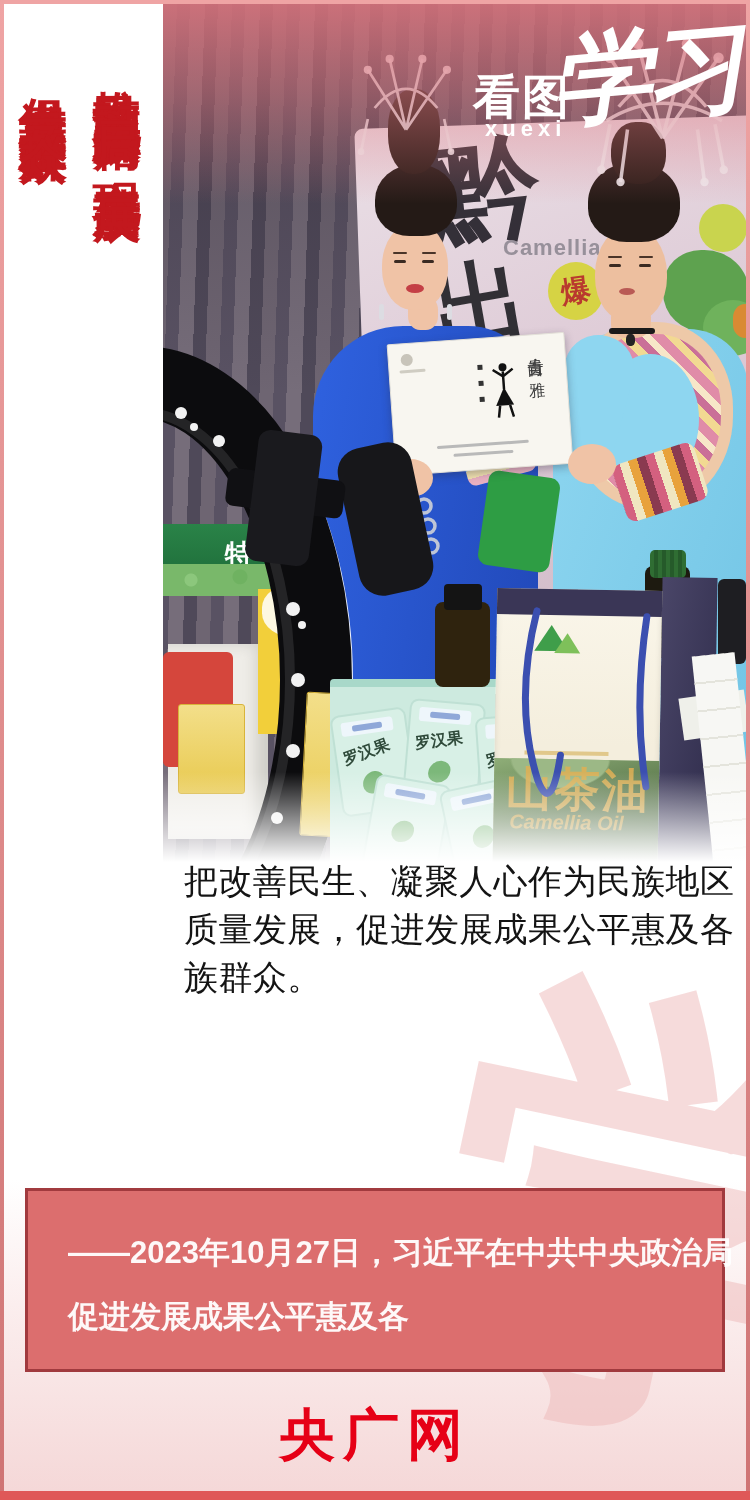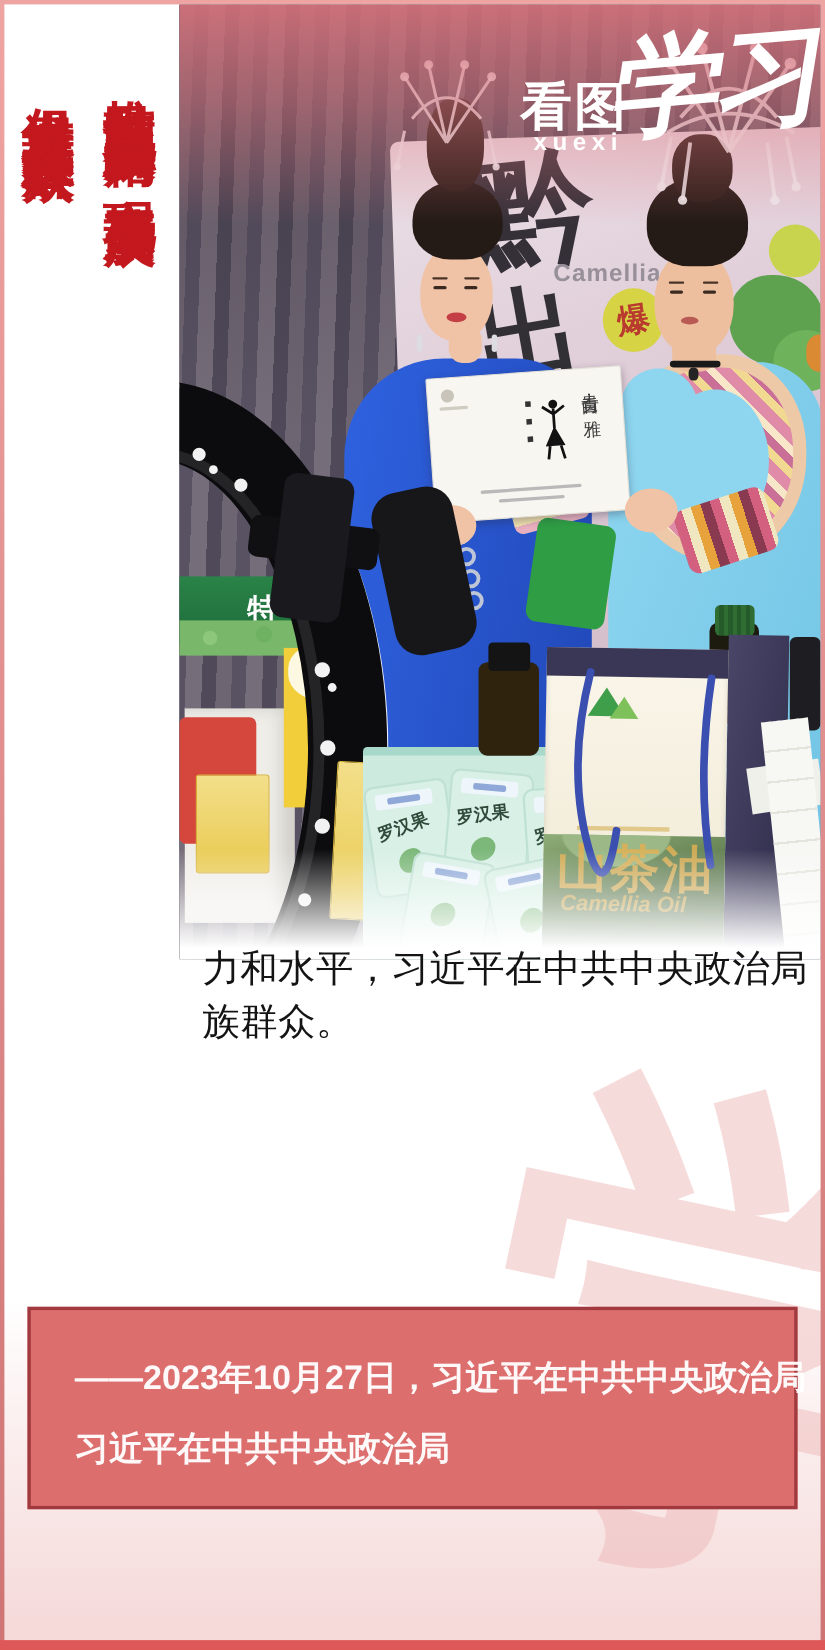--- a/index.html
+++ b/index.html
@@ -372,27 +372,31 @@
 
     <div class="abs photo-fade"></div>
     <div class="abs photo-pink"></div>
 
     <div class="abs logo-prefix">看图</div>
     <div class="abs logo-latin">xuexi</div>
     <div class="abs logo-script">学习</div>
   </div>
 
   <div class="abs quote">
-    <div>力和水平，习近平在中共中央政治局</div>
+    <div>把改善民生、凝聚人心作为民族地区</div>
+    <div>质量发展，促进发展成果公平惠及各</div>
     <div>族群众。</div>
   </div>
 
   <div class="abs attr">
     <div>——2023年10月27日，习近平在中共中央政治局</div>
-    <div>习近平在中共中央政治局</div>
+    <div>促进发展成果公平惠及各</div>
   </div>
 
+  <div class="abs footer">
+    <span>央广网</span>
+  </div>
 
   <div class="abs border-top"></div>
   <div class="abs border-left"></div>
   <div class="abs border-right"></div>
   <div class="abs bottom-bar"></div>
 </div>
 
 </body></html>

